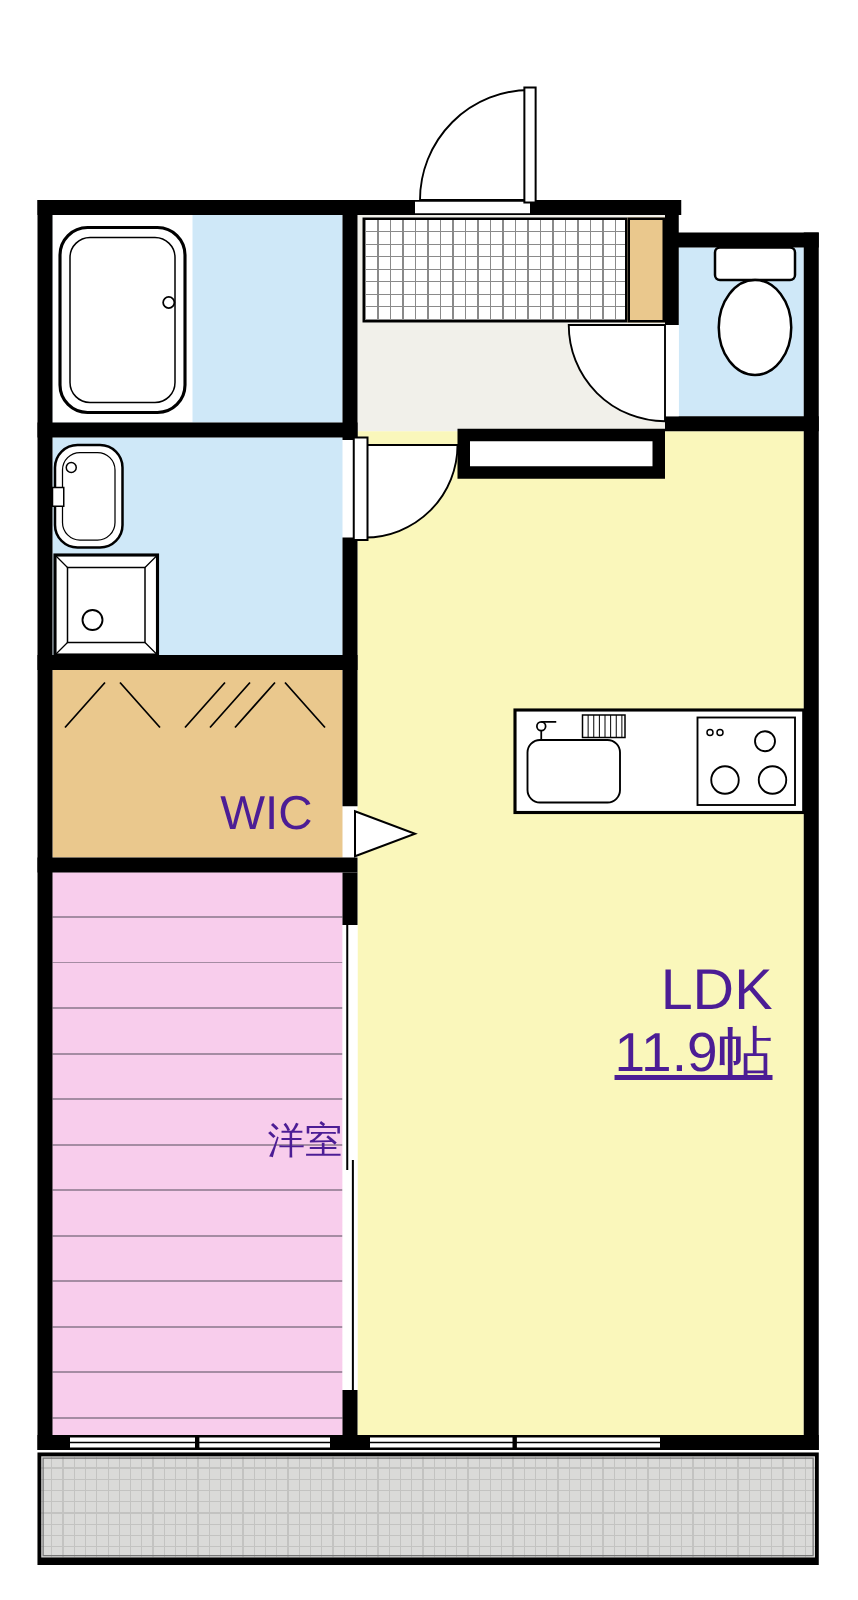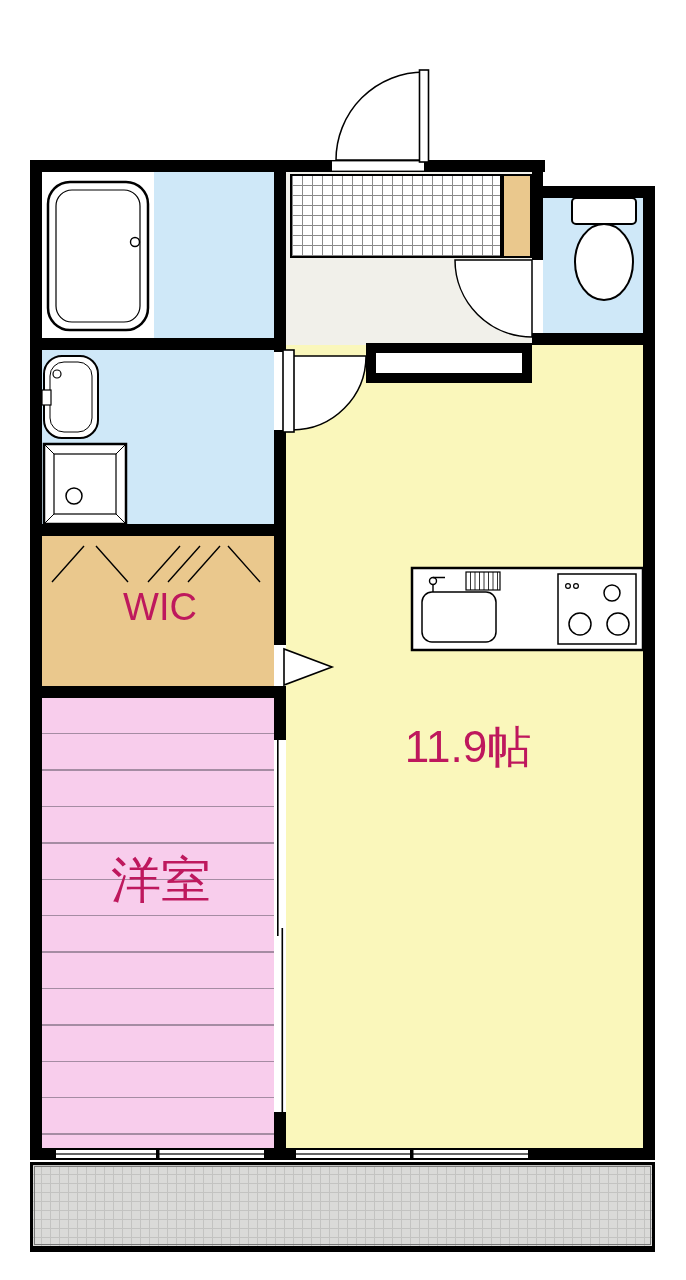--- a/index.html
+++ b/index.html
@@ -36,25 +36,25 @@
 
   
   svg.linework { position:absolute; left:0; top:0; pointer-events:none; }
   .wall { fill:var(--wall,#000); }
   .wht  { fill:#fff; }
   .fx   { fill:#fff; stroke:#000; }
   .ln   { fill:none; stroke:#000; }
   .door { fill:#fff; stroke:#000; stroke-width:1.5px; }
 
   
-  .room-label { position:absolute; color:#be185d; text-align:center; line-height:1.12; }
+  .room-label { position:absolute; color:#4c1d95; text-align:right; line-height:1.12;margin-top:44px; }
   .wic-label     { left:70px;  top:586px; width:180px; font-size:38px; }
   .ldk-label     { left:318px; top:722px; width:300px; font-size:46px; }
-  .ldk-label .size { font-size:44px; }
-  .bedroom-label { left:48px;  top:852px; width:226px; font-size:50px; }
+  .ldk-label .size { font-size:44px;text-decoration:underline; }
+  .bedroom-label { left:48px;  top:852px; width:226px; font-size:30px; }
 </style>
 </head>
 <body>
 
 <div class="canvas">
 
   <div class="abs bathroom"></div>
   <div class="abs tub-platform"></div>
   <div class="abs hall"></div>
   <div class="abs genkan"></div>
@@ -184,20 +184,21 @@
         <circle class="fx" cx="612" cy="593" r="8" stroke-width="1.5"></circle>
         <circle class="fx" cx="568" cy="586" r="2.4" stroke-width="1.2"></circle>
         <circle class="fx" cx="576" cy="586" r="2.4" stroke-width="1.2"></circle>
       </g>
     </g>
   </svg>
 
   <div class="room-label wic-label">WIC</div>
 
   <div class="room-label ldk-label">
+    <div>LDK</div>
     <div class="size">11.9帖</div>
   </div>
 
   <div class="room-label bedroom-label">
     <div>洋室</div>
   </div>
 
 </div>
 
 </body></html>

